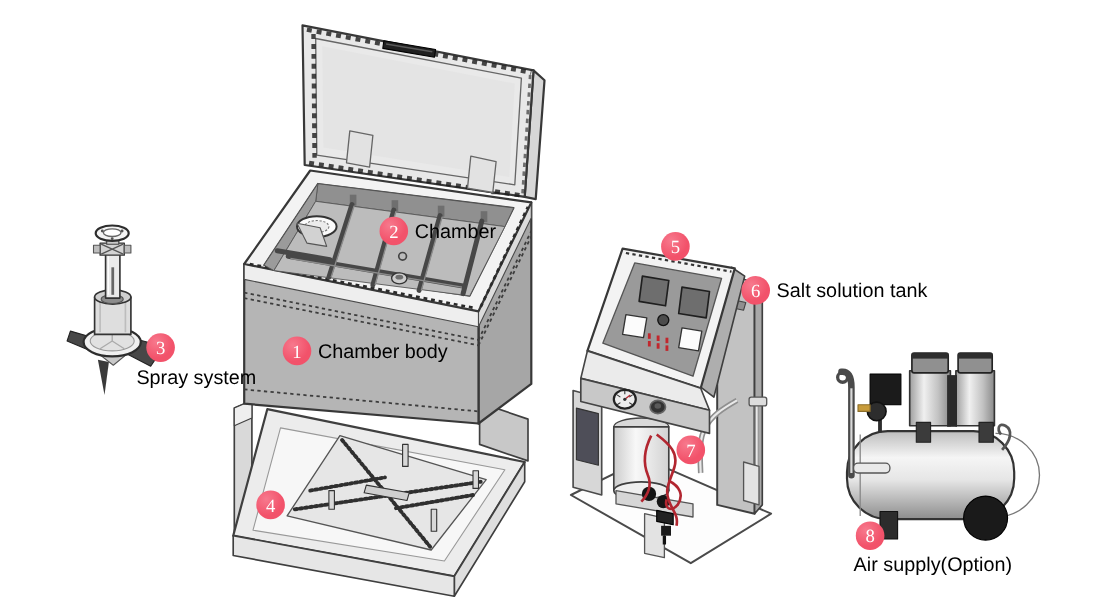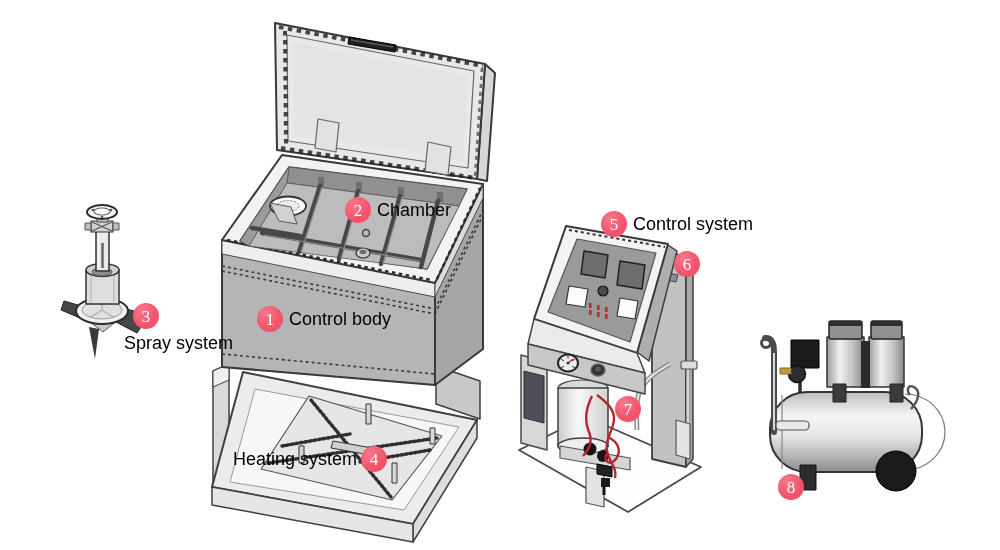--- a/index.html
+++ b/index.html
@@ -266,48 +266,48 @@
     <circle cx="766" cy="343" r="4.5" fill="none" stroke="#4a4a4a" stroke-width="3"></circle>
     <rect x="776" y="421" width="33" height="9" rx="4" fill="#e9e9e9" stroke="#555" stroke-width="1.2"></rect>
     <path d="M911,409 C919,400 921,391 914,387 C908,384 906,390 910,395" stroke="#555" stroke-width="2.5" fill="none"></path>
     <circle cx="896" cy="471" r="20" fill="#1a1a1a" stroke="#000" stroke-width="1"></circle>
     <rect x="800" y="465" width="16" height="25" fill="#2c2c2c" stroke="#111" stroke-width="1"></rect>
   </g>
 </svg>
 
   <div class="part-label" style="left:257px;top:306px">
     <span class="badge">1</span>
-    <span class="label-text">Control body</span>
+    <span class="label-text">Chamber body</span>
   </div>
 
   <div class="part-label" style="left:345px;top:197px">
     <span class="badge">2</span>
     <span class="label-text">Chamber</span>
   </div>
 
   <div class="part-label col" style="left:124px;top:303px">
     <span class="badge" style="margin-left:9px">3</span>
     <span class="label-text">Spray system</span>
   </div>
 
   <div class="part-label" style="left:233px;top:446px;gap:4px">
-    <span class="label-text">Heating system</span>
     <span class="badge">4</span>
   </div>
 
   <div class="part-label" style="left:601px;top:211px">
     <span class="badge">5</span>
-    <span class="label-text">Control system</span>
   </div>
 
   <div class="part-label" style="left:674px;top:251px">
     <span class="badge">6</span>
+    <span class="label-text">Salt solution tank</span>
   </div>
 
   <div class="part-label" style="left:615px;top:396px">
     <span class="badge">7</span>
   </div>
 
   <div class="part-label col" style="left:776px;top:474px;gap:3px">
     <span class="badge" style="margin-left:2px">8</span>
+    <span class="label-text">Air supply(Option)</span>
   </div>
 
 </div>
 
 </body></html>

